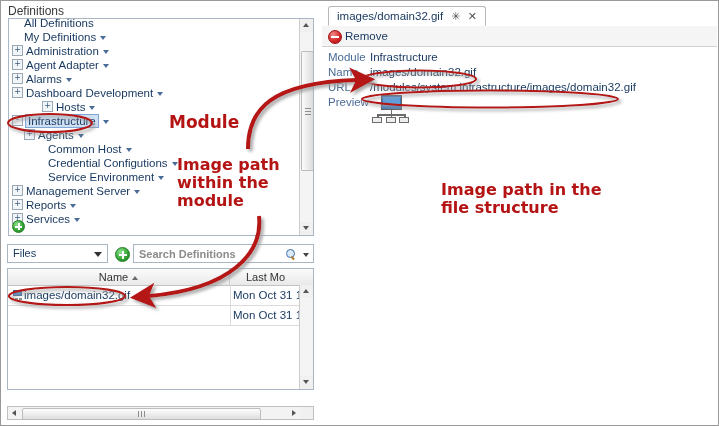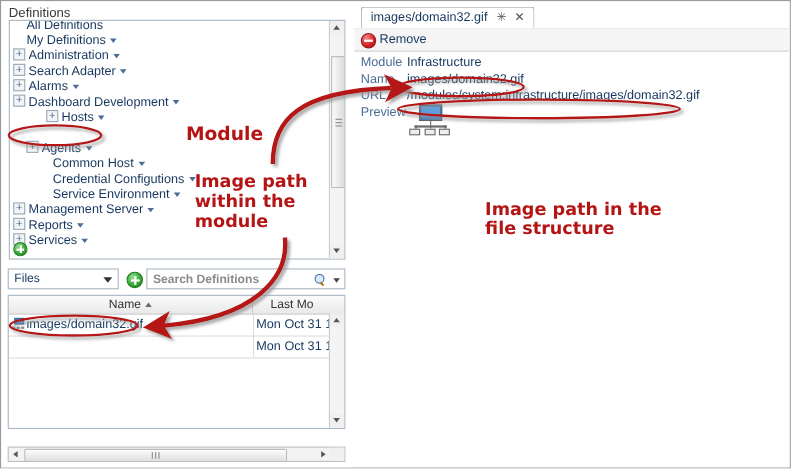--- a/index.html
+++ b/index.html
@@ -279,24 +279,25 @@
 
 <div id="app">
 
   <div class="tree-panel">
     <div class="panel-title">Definitions</div>
     <div class="tree-box">
       <div class="tree-scroll" id="tree-scroll">
           <div class="tree-item" style="position: absolute; left: 3px; top: -3px;"><span class="exp none"></span><span class="lbl">All Definitions</span></div>
           <div class="tree-item" style="position: absolute; left: 3px; top: 11px; text-decoration: underline;"><span class="exp none"></span><span class="lbl">My Definitions</span><span class="caret"></span></div>
           <div class="tree-item" style="position: absolute; left: 3px; top: 25px;"><span class="exp">+</span><span class="lbl">Administration</span><span class="caret"></span></div>
-          <div class="tree-item" style="position: absolute; left: 3px; top: 39px;"><span class="exp">+</span><span class="lbl">Search Adapter</span><span class="caret"></span></div>
+          <div class="tree-item" style="position: absolute; left: 3px; top: 39px;"><span class="exp">+</span><span class="lbl">Agent Adapter</span><span class="caret"></span></div>
           <div class="tree-item" style="position: absolute; left: 3px; top: 53px;"><span class="exp">+</span><span class="lbl">Alarms</span><span class="caret"></span></div>
           <div class="tree-item" style="position: absolute; left: 3px; top: 67px;"><span class="exp">+</span><span class="lbl">Dashboard Development</span><span class="caret"></span></div>
           <div class="tree-item" style="position: absolute; left: 3px; top: 81px; padding-left: 30px;"><span class="exp">+</span><span class="lbl">Hosts</span><span class="caret"></span></div>
+          <div class="tree-item sel" style="position: absolute; left: 3px; top: 95px;"><span class="exp">-</span><span class="lbl">Infrastructure</span><span class="caret"></span></div>
           <div class="tree-item" style="position: absolute; left: 15px; top: 109px;"><span class="exp">+</span><span class="lbl">Agents</span><span class="caret"></span></div>
           <div class="tree-item" style="position: absolute; left: 27px; top: 123px;"><span class="exp none"></span><span class="lbl">Common Host</span><span class="caret"></span></div>
           <div class="tree-item" style="position: absolute; left: 27px; top: 137px;"><span class="exp none"></span><span class="lbl">Credential Configutions</span><span class="caret"></span></div>
           <div class="tree-item" style="position: absolute; left: 27px; top: 151px;"><span class="exp none"></span><span class="lbl">Service Environment</span><span class="caret"></span></div>
           <div class="tree-item" style="position: absolute; left: 3px; top: 165px;"><span class="exp">+</span><span class="lbl">Management Server</span><span class="caret"></span></div>
           <div class="tree-item" style="position: absolute; left: 3px; top: 179px;"><span class="exp">+</span><span class="lbl">Reports</span><span class="caret"></span></div>
           <div class="tree-item" style="position: absolute; left: 3px; top: 193px;"><span class="exp">+</span><span class="lbl">Services</span><span class="caret"></span></div>
         </div>
       <div class="plus-btn"></div>
       <div class="vsb">

